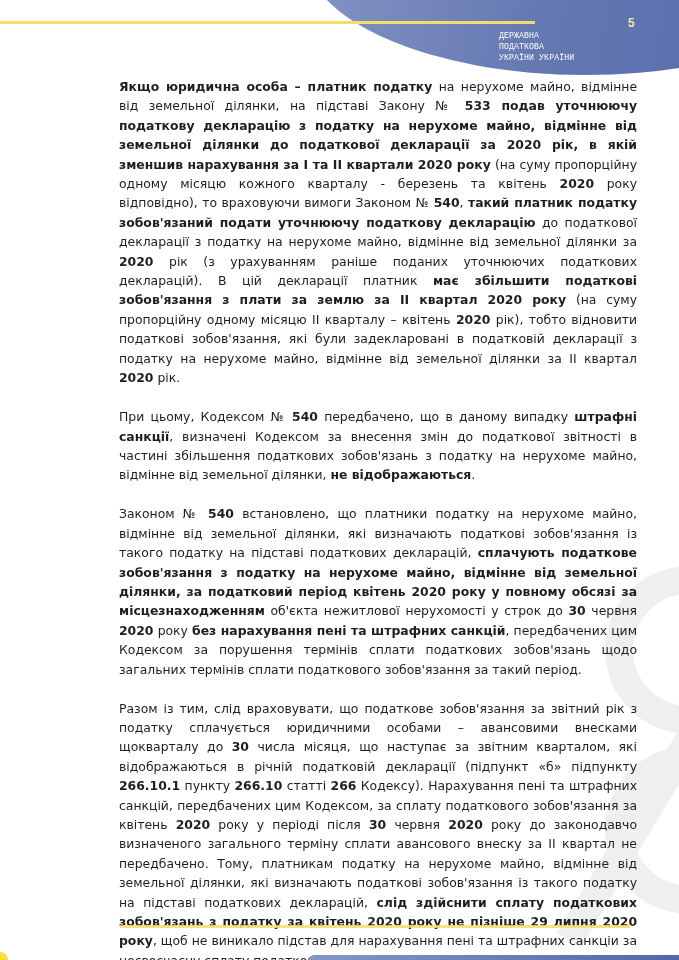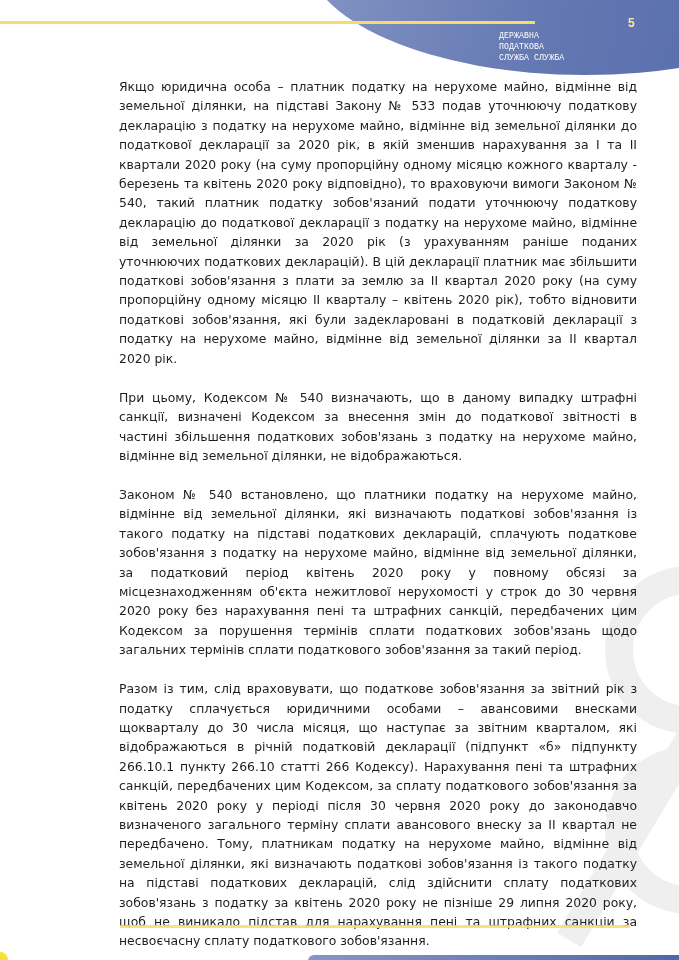--- a/index.html
+++ b/index.html
@@ -29,21 +29,21 @@
     .org-name div { white-space: nowrap; }
     .watermark {
       position: absolute; right: -70px; top: 560px; width: 200px; height: 390px;
       opacity: 0.06; pointer-events: none;
     }
     .content {
       position: absolute; left: 119px; top: 77px; width: 518px;
       font-size: 12.4px; line-height: 19.4px; text-align: justify;
     }
     .content p { margin: 0 0 19.6px 0; }
-    .content b { font-weight: normal; }
+    .content b { font-weight: bold; }
     .footer-line {
       position: absolute; left: 120px; top: 925px; width: 510px; height: 3px;
       background: #f6dc6a; opacity: 0.85;
     }
     .footer-bar {
       position: absolute; left: 308px; top: 955px; width: 380px; height: 10px;
       background: linear-gradient(90deg, #8796c5 0%, #4f67a8 100%);
       border-radius: 6px 0 0 0;
     }
     .footer-dot {
@@ -53,31 +53,31 @@
   </style>
 </head>
 <body>
 
 <div class="header-ellipse"></div>
 <div class="header-line"></div>
 <div class="page-number">5</div>
 <div class="org-name">
   <div>ДЕРЖАВНА</div>
   <div>ПОДАТКОВА</div>
-  <div>СЛУЖБА СЛУЖБА</div>
+  <div>УКРАЇНИ УКРАЇНИ</div>
 </div>
 
 <svg class="watermark" viewBox="0 0 200 390">
   <circle cx="140" cy="90" r="70" fill="none" stroke="#000" stroke-width="28"></circle>
   <circle cx="140" cy="270" r="70" fill="none" stroke="#000" stroke-width="28"></circle>
   <path d="M20 380 L140 180" stroke="#000" stroke-width="28" fill="none"></path>
 </svg>
 
 <div class="content">
   <p><b>Якщо юридична особа – платник податку</b><span>  на нерухоме майно, відмінне від земельної ділянки, на підставі Закону №  </span><b>533 подав уточнюючу податкову декларацію з податку на нерухоме майно, відмінне від земельної ділянки до податкової декларації за 2020 рік, в якій зменшив нарахування за І та ІІ квартали 2020 року</b><span> (на суму пропорційну одному місяцю кожного кварталу - березень та квітень </span><b>2020</b><span> року відповідно), то враховуючи вимоги Законом № </span><b>540</b><span>, </span><b>такий платник податку зобов'язаний подати уточнюючу податкову декларацію</b><span> до податкової декларації з податку на нерухоме майно, відмінне від земельної ділянки за </span><b>2020</b><span> рік (з урахуванням раніше поданих уточнюючих податкових декларацій). В цій декларації платник </span><b>має збільшити податкові зобов'язання з плати за землю за ІІ квартал 2020 року</b><span> (на суму пропорційну одному місяцю ІІ кварталу – квітень </span><b>2020</b><span> рік), тобто відновити податкові зобов'язання, які були задекларовані в податковій декларації з податку на нерухоме майно, відмінне від земельної ділянки за ІІ квартал </span><b>2020</b><span> рік.</span></p>
-  <p><span>При цьому, Кодексом № </span><b>540</b><span> визначають, що в даному випадку </span><b>штрафні санкції</b><span>, визначені Кодексом за внесення змін до податкової звітності в частині збільшення податкових зобов'язань з податку на нерухоме майно, відмінне від земельної ділянки, </span><b>не відображаються</b><span>.</span></p>
+  <p><span>При цьому, Кодексом № </span><b>540</b><span> передбачено, що в даному випадку </span><b>штрафні санкції</b><span>, визначені Кодексом за внесення змін до податкової звітності в частині збільшення податкових зобов'язань з податку на нерухоме майно, відмінне від земельної ділянки, </span><b>не відображаються</b><span>.</span></p>
   <p><span>Законом №  </span><b>540</b><span> встановлено, що платники податку на нерухоме майно, відмінне від земельної ділянки, які визначають податкові зобов'язання із такого податку на підставі податкових декларацій, </span><b>сплачують податкове зобов'язання з податку на нерухоме майно, відмінне від земельної ділянки, за податковий період квітень 2020 року у повному обсязі за місцезнаходженням</b><span> об'єкта нежитлової нерухомості у строк до </span><b>30</b><span> червня </span><b>2020</b><span> року </span><b>без нарахування пені та штрафних санкцій</b><span>, передбачених цим Кодексом за порушення термінів сплати податкових зобов'язань щодо загальних термінів сплати податкового зобов'язання за такий період.</span></p>
   <p><span>Разом із тим, слід враховувати, що податкове зобов'язання за звітний рік з податку сплачується юридичними особами – авансовими внесками щокварталу до </span><b>30</b><span> числа місяця, що наступає за звітним кварталом, які відображаються в річній податковій декларації (підпункт «б» підпункту </span><b>266.10.1</b><span> пункту </span><b>266.10</b><span> статті </span><b>266</b><span> Кодексу). Нарахування пені та штрафних санкцій, передбачених цим Кодексом, за сплату податкового зобов'язання за квітень </span><b>2020</b><span> року у періоді після </span><b>30</b><span> червня </span><b>2020</b><span> року до законодавчо визначеного загального терміну сплати авансового внеску за ІІ квартал не передбачено. Тому, платникам податку на нерухоме майно, відмінне від земельної ділянки, які визначають податкові зобов'язання із такого податку на підставі податкових декларацій, </span><b>слід здійснити сплату податкових зобов'язань з податку за квітень 2020  року не пізніше 29 липня 2020 року</b><span>, щоб не виникало підстав для нарахування пені та штрафних санкціи за несвоєчасну сплату податкового зобов'язання.</span></p>
 </div>
 
 <div class="footer-line"></div>
 <div class="footer-bar"></div>
 <div class="footer-dot"></div>
 
 </body></html>

